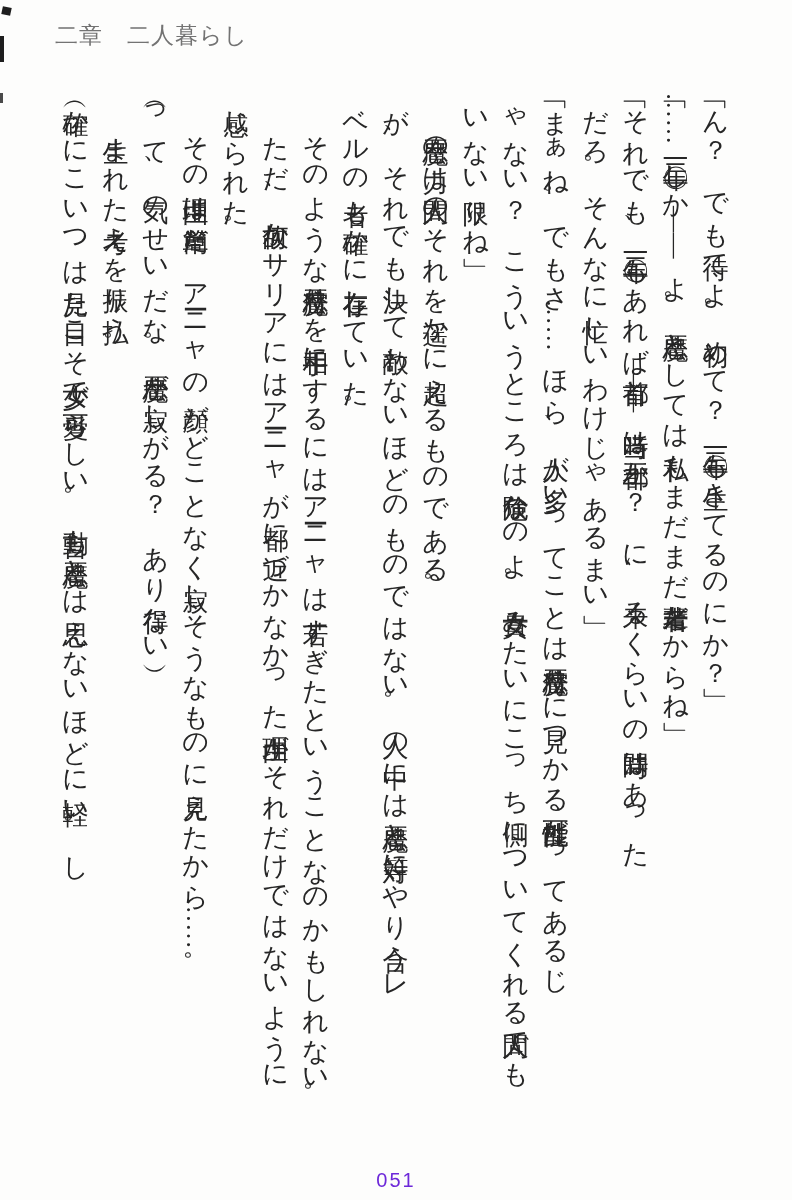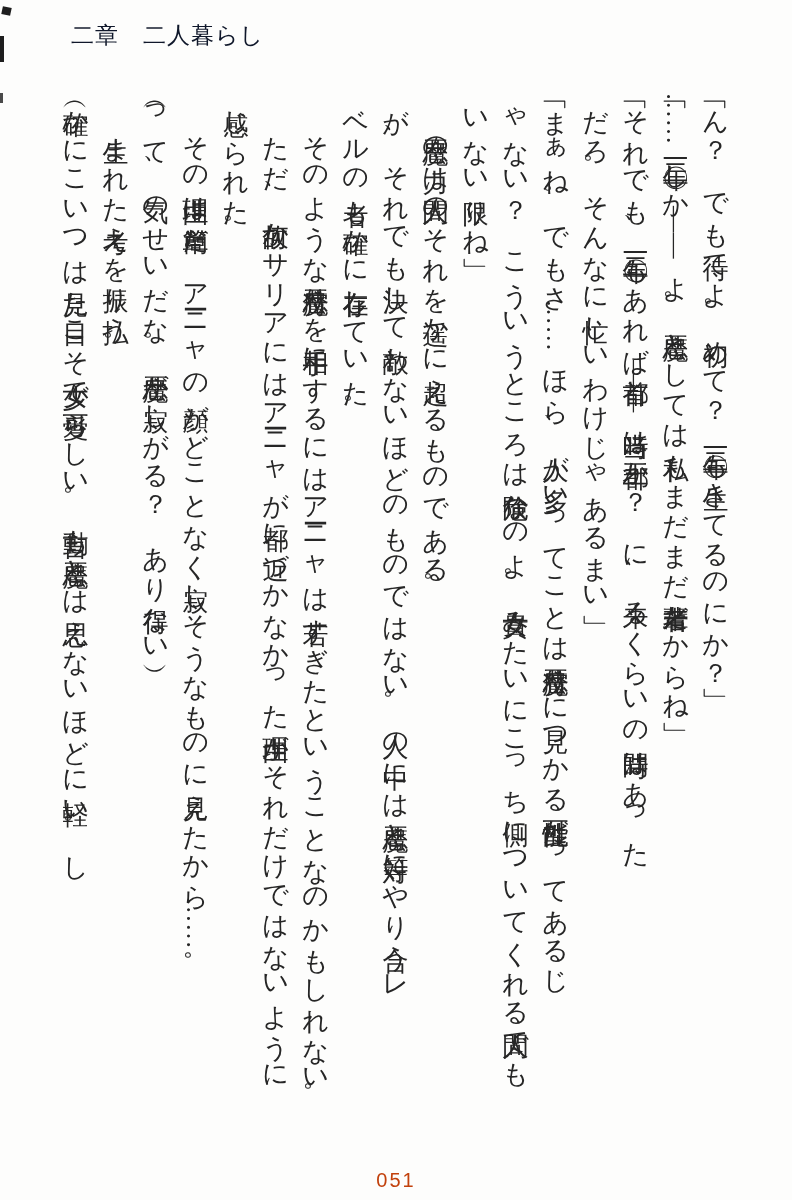--- a/index.html
+++ b/index.html
@@ -11,25 +11,25 @@
     background: #fdfdfc;
     font-family: "Liberation Serif", "DejaVu Serif", serif;
   }
   .page {
     position: absolute;
     inset: 0;
     background: #fdfdfc;
   }
   .chapter-header {
     position: absolute;
-    left: 71px;
+    left: 55px;
     top: 20px;
     font-size: 23px;
     letter-spacing: 1px;
-    color: #0f172a;
+    color: #737373;
     white-space: pre;
   }
   .body-text {
     position: absolute;
     top: 92px;
     right: 57px;
     height: 1068px;
     writing-mode: vertical-rl;
     text-orientation: mixed;
     font-size: 26px;
@@ -44,21 +44,21 @@
   }
   .page-number {
     position: absolute;
     left: 0;
     right: 0;
     bottom: 8px;
     text-align: center;
     font-family: "Liberation Sans", "DejaVu Sans", sans-serif;
     font-size: 20px;
     letter-spacing: 2px;
-    color: #c2410c;
+    color: #6d28d9;
   }
   .scan-mark {
     position: absolute;
     background: #1e1e1e;
   }
   .scan-mark.m1 { left: 2px; top: 7px;  width: 9px; height: 8px; transform: rotate(12deg); }
   .scan-mark.m2 { left: 0;   top: 36px; width: 4px; height: 26px; }
   .scan-mark.m3 { left: 0;   top: 93px; width: 3px; height: 10px; background: #4a4a4a; }
 </style>
 </head>

